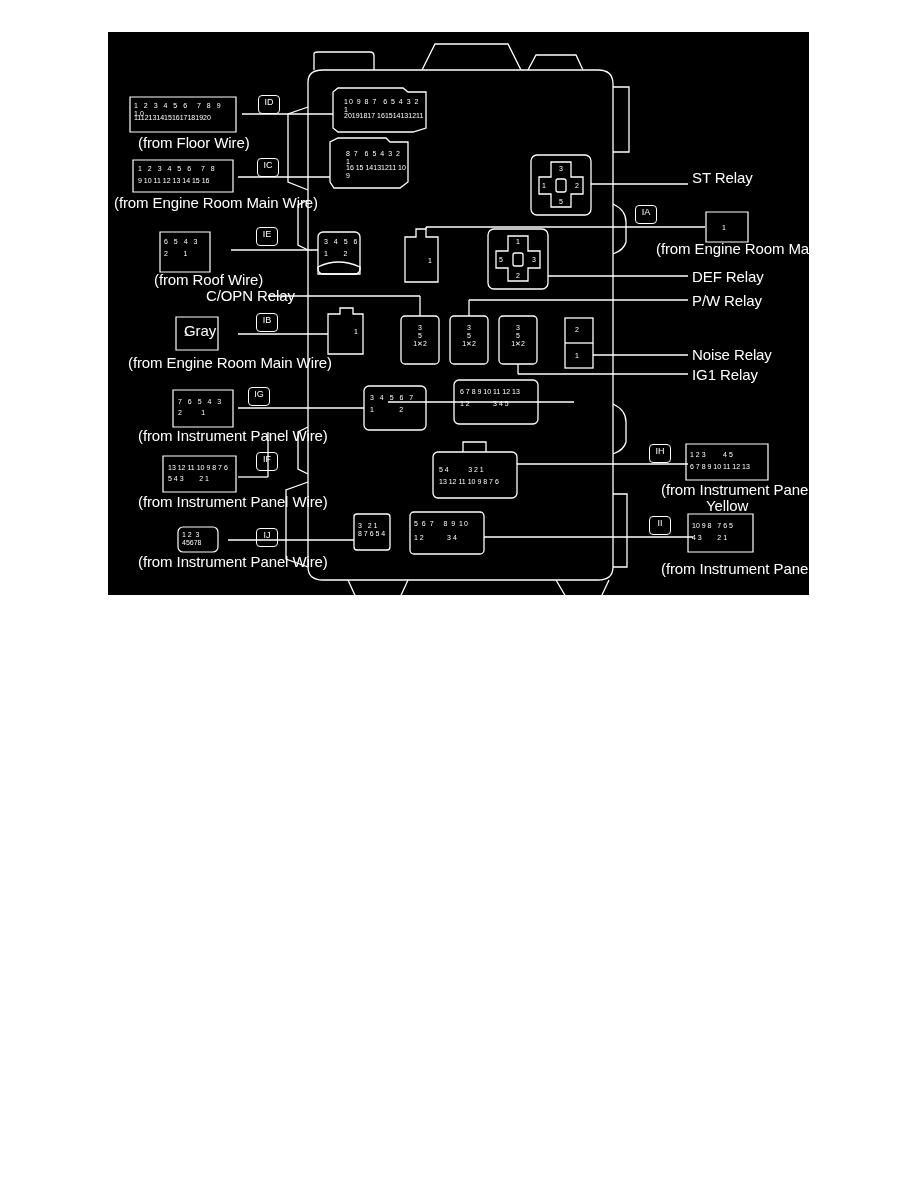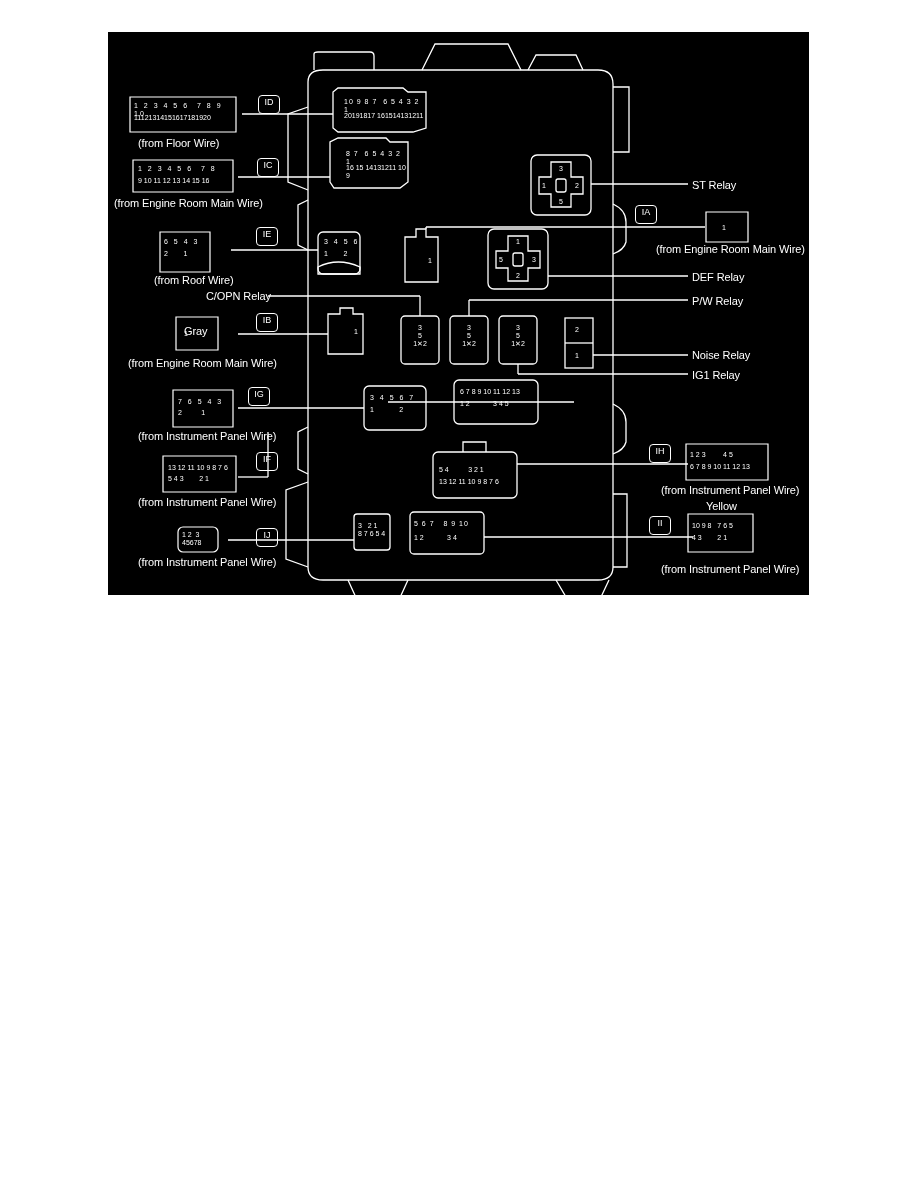--- a/index.html
+++ b/index.html
@@ -1,19 +1,19 @@
 <!DOCTYPE html>
 <html><head>
 <meta charset="utf-8">
 <style>
   html, body { margin: 0; padding: 0; background: #ffffff; }
   body { width: 918px; height: 1188px; position: relative; overflow: hidden; font-family: "Liberation Sans", sans-serif; }
   #diagram { position: absolute; left: 108px; top: 32px; width: 701px; height: 563px; background: #000; }
   svg { position: absolute; left: 0; top: 0; }
-  .lbl { position: absolute; color: #fff; font-size: 11px; line-height: 10px; white-space: nowrap; letter-spacing: -0.1px; }
+  .lbl { position: absolute; color: #fff; font-size: 15px; line-height: 10px; white-space: nowrap; letter-spacing: -0.1px; }
   .code { position: absolute; width: 22px; height: 19px; border: 1.3px solid #fff; border-radius: 4px; color: #fff; font-size: 9px; line-height: 13px; text-align: center; box-sizing: border-box; }
   .pin { position: absolute; color: #fff; font-size: 7px; line-height: 8px; text-align: center; }
 </style>
 </head>
 <body>
 
 <div id="diagram">
   <svg width="701" height="563" viewBox="0 0 701 563">
     <g fill="none" stroke="#fff" stroke-width="1.3">
 
@@ -178,19 +178,19 @@
   <div class="lbl" style="left:76px;top:294px;">Gray</div>
   <div class="lbl" style="left:20px;top:326px;">(from Engine  Room Main Wire)</div>
   <div class="lbl" style="left:30px;top:399px;">(from Instrument Panel Wire)</div>
   <div class="lbl" style="left:30px;top:465px;">(from Instrument Panel Wire)</div>
   <div class="lbl" style="left:30px;top:525px;">(from Instrument Panel Wire)</div>
   <div class="lbl" style="left:548px;top:212px;">(from Engine Room Main Wire)</div>
   <div class="lbl" style="left:553px;top:453px;">(from Instrument Panel Wire)</div>
   <div class="lbl" style="left:598px;top:469px;">Yellow</div>
   <div class="lbl" style="left:553px;top:532px;">(from Instrument Panel Wire)</div>
 
-  <div class="lbl" style="left:584px;top:148px;">ST Relay</div>
+  <div class="lbl" style="left:584px;top:141px;">ST Relay</div>
   <div class="lbl" style="left:584px;top:240px;">DEF Relay</div>
   <div class="lbl" style="left:98px;top:259px;">C/OPN Relay</div>
   <div class="lbl" style="left:584px;top:264px;">P/W Relay</div>
   <div class="lbl" style="left:584px;top:318px;">Noise Relay</div>
   <div class="lbl" style="left:584px;top:338px;">IG1 Relay</div>
 </div>
 
 </body></html>

